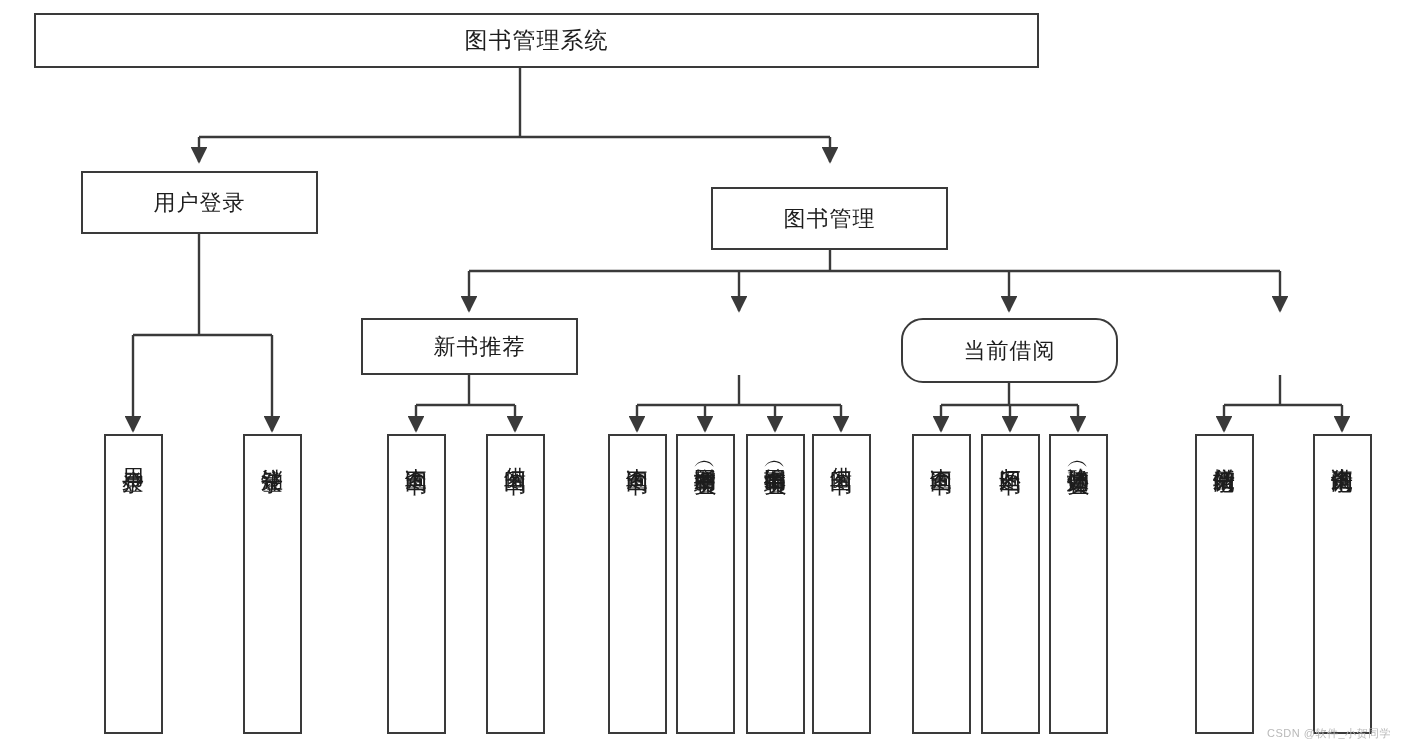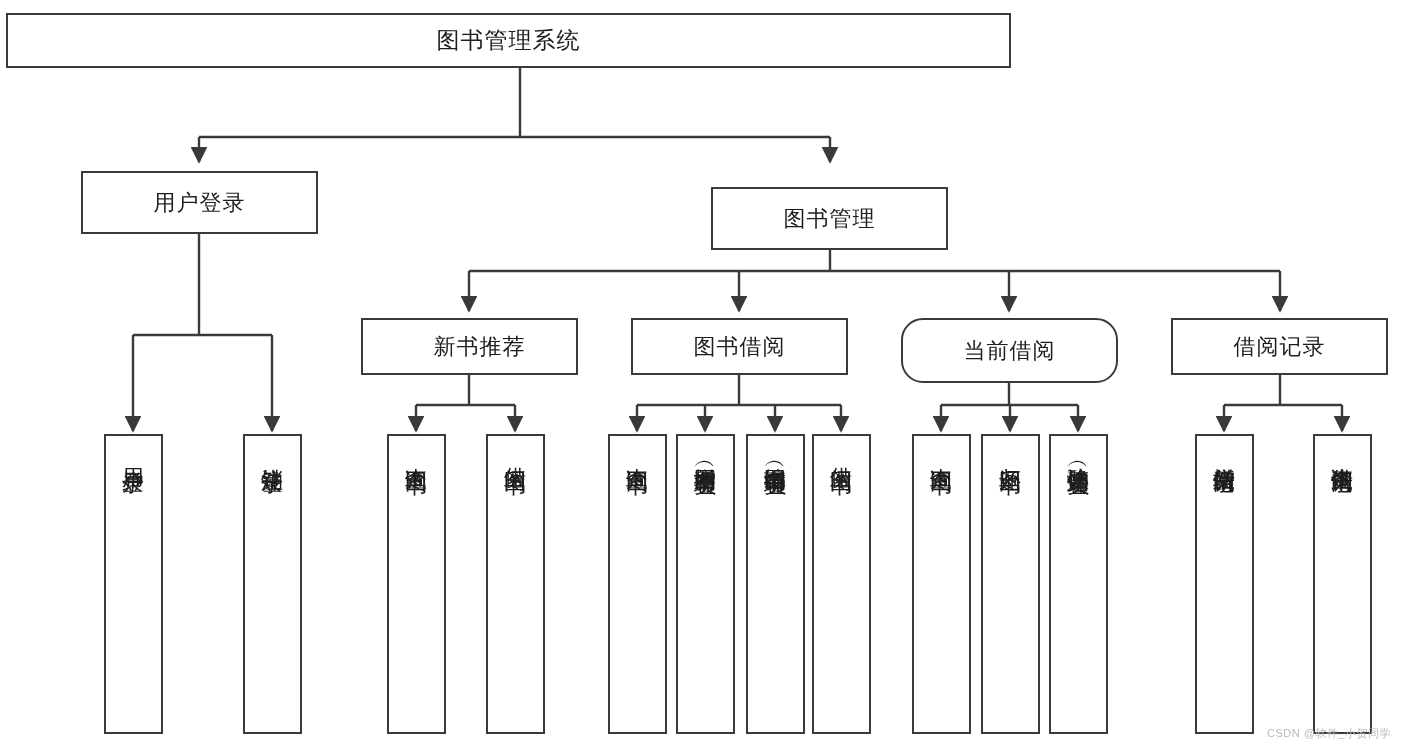--- a/index.html
+++ b/index.html
@@ -123,47 +123,41 @@
       <path d="M 1010 405 L 1010 431" marker-end="url(#arrow)"></path>
       <path d="M 1078 405 L 1078 431" marker-end="url(#arrow)"></path>
 
       <path d="M 1280 375 L 1280 405"></path>
       <path d="M 1224 405 L 1342 405"></path>
       <path d="M 1224 405 L 1224 431" marker-end="url(#arrow)"></path>
       <path d="M 1342 405 L 1342 431" marker-end="url(#arrow)"></path>
     </g>
   </svg>
 
-  <div class="node root horizontal" style="left:6px; top:13px; width:1005px; height:55px;">
+  <div class="node root horizontal" style="left:34px; top:13px; width:1005px; height:55px;">
     <span class="label">图书管理系统</span>
   </div>
 
   <div class="node horizontal" style="left:81px; top:171px; width:237px; height:63px;">
     <span class="label">用户登录</span>
   </div>
 
   <div class="node horizontal" style="left:711px; top:187px; width:237px; height:63px;">
     <span class="label">图书管理</span>
   </div>
 
   <div class="node horizontal" style="left:361px; top:318px; width:217px; height:57px;padding-left:20px;">
     <span class="label">新书推荐</span>
   </div>
 
-  <div class="node horizontal" style="left:631px; top:318px; width:217px; height:57px;">
-    <span class="label">图书借阅</span>
-  </div>
 
   <div class="node horizontal" style="left:901px; top:318px; width:217px; height:65px;border-radius:22px;">
     <span class="label">当前借阅</span>
   </div>
 
-  <div class="node horizontal" style="left:1171px; top:318px; width:217px; height:57px;">
-    <span class="label">借阅记录</span>
-  </div>
 
   <div class="node vertical" style="left:104px; top:434px; width:59px; height:300px;">
     <span class="label">用户登录</span>
   </div>
 
   <div class="node vertical" style="left:243px; top:434px; width:59px; height:300px;">
     <span class="label">注销登录</span>
   </div>
 
   <div class="node vertical" style="left:387px; top:434px; width:59px; height:300px;">

